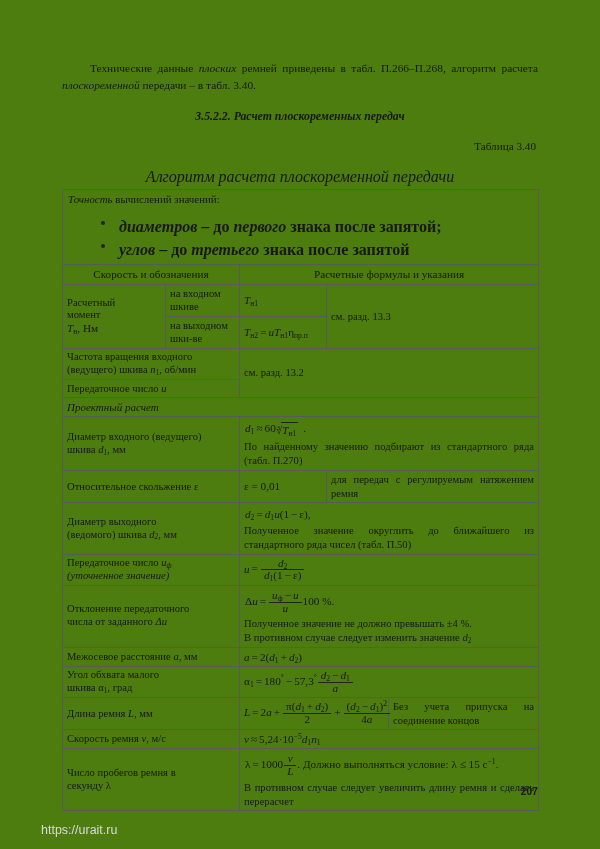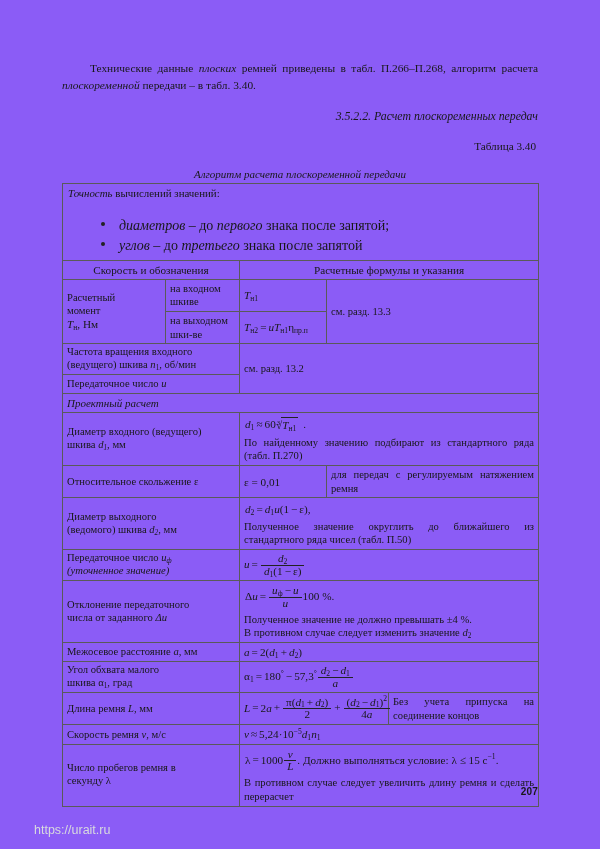--- a/index.html
+++ b/index.html
@@ -11,21 +11,21 @@
     width: 600px;
     height: 849px;
     position: relative;
     font-family: "Liberation Serif", "DejaVu Serif", serif;
     color: #181818;
     overflow: hidden;
   }
   .page {
     position: absolute;
     inset: 0;
-    background: #8b5cf6;
+    background: #4d7c0f;
   }
   .content {
     position: absolute;
     left: 62px;
     top: 60px;
     width: 476px;
   }
 
   
   .intro {
@@ -33,34 +33,34 @@
     line-height: 1.45;
     text-align: justify;
     text-indent: 28px;
     margin: 0 0 16px 0;
   }
   .it { font-style: italic; }
 
   
   .section-heading {
     font-size: 11.8px;
-    font-weight: normal;
+    font-weight: bold;
     font-style: italic;
-    text-align: right;
+    text-align: center;
     margin: 0 0 16px 0;
   }
 
   
   .table-number {
     font-size: 11.2px;
     text-align: right;
     margin: 0 2px 16px 0;
   }
   .table-title {
-    font-size: 11px;
+    font-size: 16px;
     font-style: italic;
     text-align: center;
     margin: 0 0 3px 0;
   }
 
   
   table.algo {
     border-collapse: collapse;
     width: 476px;
     table-layout: fixed;
@@ -70,31 +70,32 @@
     border: 1px solid #5a5a5a;
     padding: 2px 4px;
     vertical-align: middle;
     line-height: 1.28;
   }
   td.ital-center { text-align: left; font-style: italic; font-size: 11px; }
   td.head { text-align: center; font-size: 11.2px; padding: 2px 3px; }
   .tight { line-height: 1.22; }
 
   
-  .precision-title { font-size: 10.9px; margin: 1px 0 15px 1px; }
+  .precision-title { font-size: 10.9px; margin: 1px 0 8px 1px; }
   ul.prec {
     margin: 0 0 1px 0;
     padding-left: 34px;
     list-style: none;
   }
   ul.prec li {
-    font-size: 14px;
+    font-size: 16px;
     line-height: 1.45;
     position: relative;
     padding-left: 18px;
+    font-weight: bold;
   }
   ul.prec li::before {
     content: "";
     position: absolute;
     left: 0;
     top: 6px;
     width: 4px;
     height: 4px;
     border-radius: 50%;
     background: #222;
@@ -175,21 +176,21 @@
     right: 62px;
     top: 786px;
     font-size: 10px;
     font-weight: bold;
     font-family: Liberation Sans, sans-serif;
     letter-spacing: 0.2px;
     text-align: right;
   }
   .watermark {
     position: absolute;
-    left: 34px;
+    left: 41px;
     top: 823px;
     font-size: 12.5px;
     font-family: "Liberation Sans", sans-serif;
     color: #d8dade;
   }
 </style>
 </head>
 <body>
 
 <div class="page">

